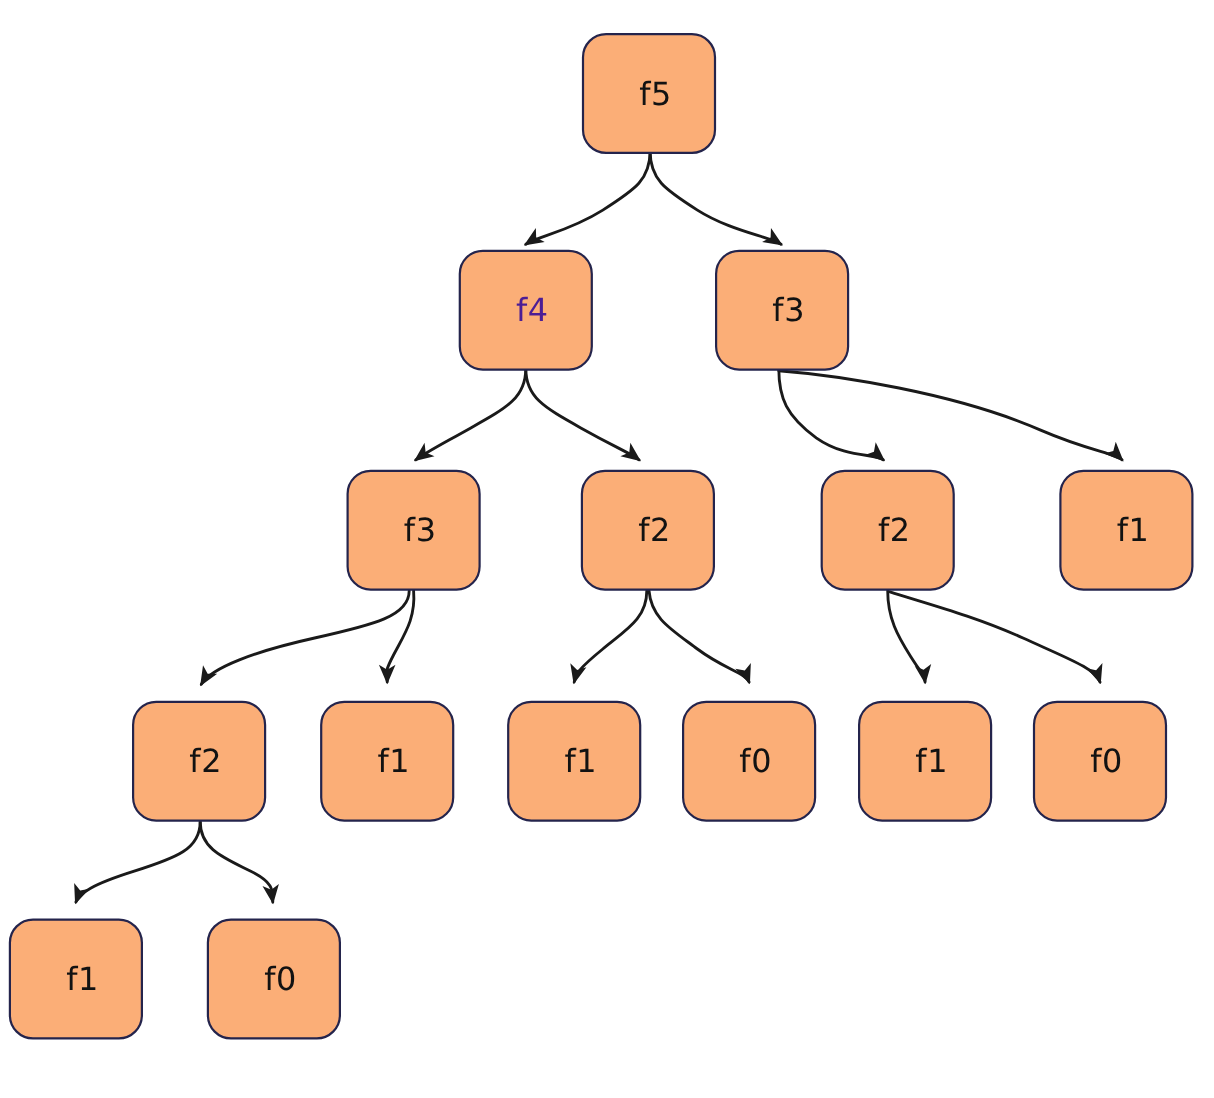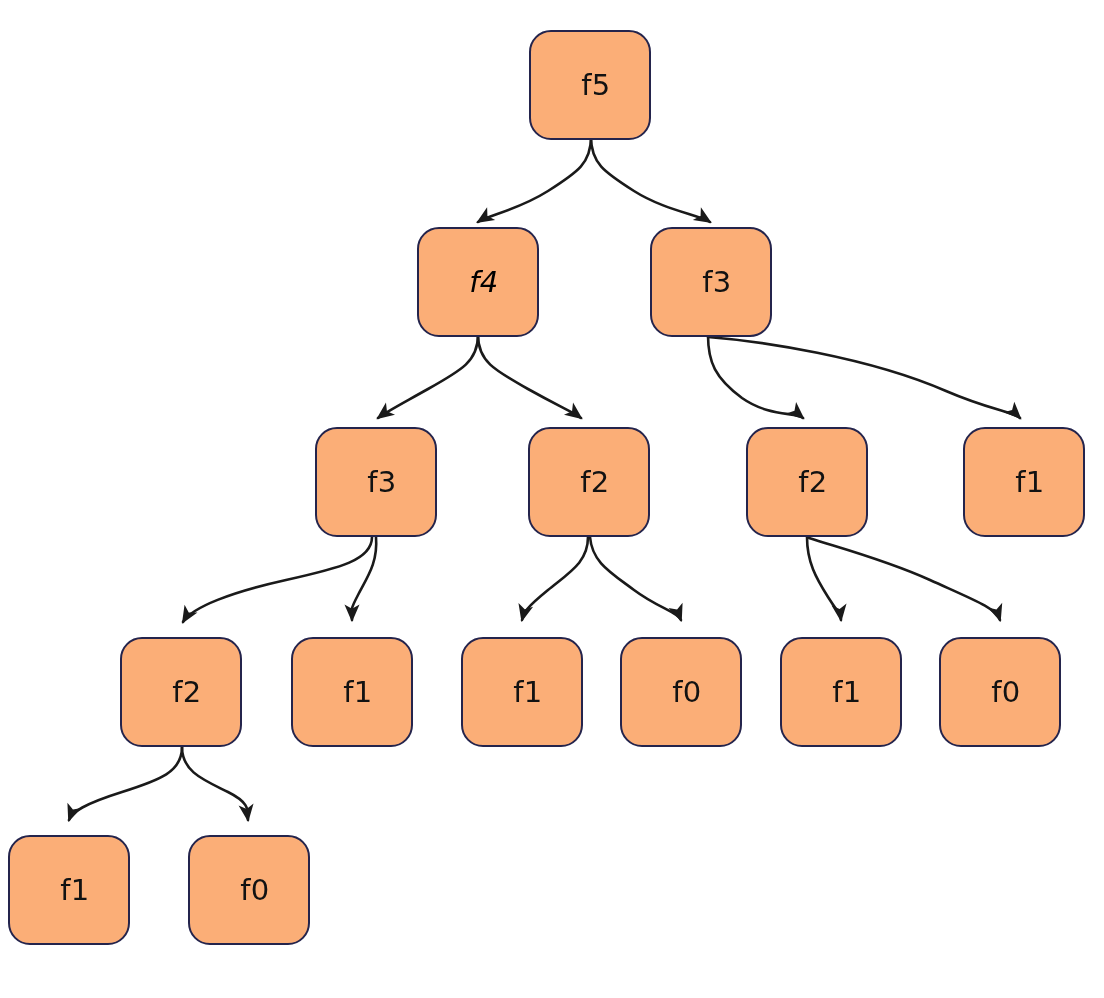--- a/index.html
+++ b/index.html
@@ -78,21 +78,21 @@
         <path d="M 182 747 C 182 772 160 780 122 792 C 84 804 72 812 69 820" fill="none" stroke="#1a1a1a" stroke-width="2.6" stroke-linecap="round" marker-end="url(#arrow)"></path>
         <path d="M 182 747 C 182 772 204 780 228 792 C 252 804 247 812 248 820" fill="none" stroke="#1a1a1a" stroke-width="2.6" stroke-linecap="round" marker-end="url(#arrow)"></path>
       </g>
   </svg>
 
   <div id="node-layer">
       <div class="node" style="left: 529px; top: 30px; width: 122px; height: 110px; background: rgb(251, 174, 119); border-color: rgb(36, 36, 76); border-radius: 22px;">
         <span class="node-label" style="color: rgb(18, 18, 18);">f5</span>
       </div>
       <div class="node" style="left: 417px; top: 227px; width: 122px; height: 110px; background: rgb(251, 174, 119); border-color: rgb(36, 36, 76); border-radius: 22px;">
-        <span class="node-label" style="color: #000000; font-style: italic;">f4</span>
+        <span class="node-label" style="color: #4c1d95;">f4</span>
       </div>
       <div class="node" style="left: 650px; top: 227px; width: 122px; height: 110px; background: rgb(251, 174, 119); border-color: rgb(36, 36, 76); border-radius: 22px;">
         <span class="node-label" style="color: rgb(18, 18, 18);">f3</span>
       </div>
       <div class="node" style="left: 315px; top: 427px; width: 122px; height: 110px; background: rgb(251, 174, 119); border-color: rgb(36, 36, 76); border-radius: 22px;">
         <span class="node-label" style="color: rgb(18, 18, 18);">f3</span>
       </div>
       <div class="node" style="left: 528px; top: 427px; width: 122px; height: 110px; background: rgb(251, 174, 119); border-color: rgb(36, 36, 76); border-radius: 22px;">
         <span class="node-label" style="color: rgb(18, 18, 18);">f2</span>
       </div>

